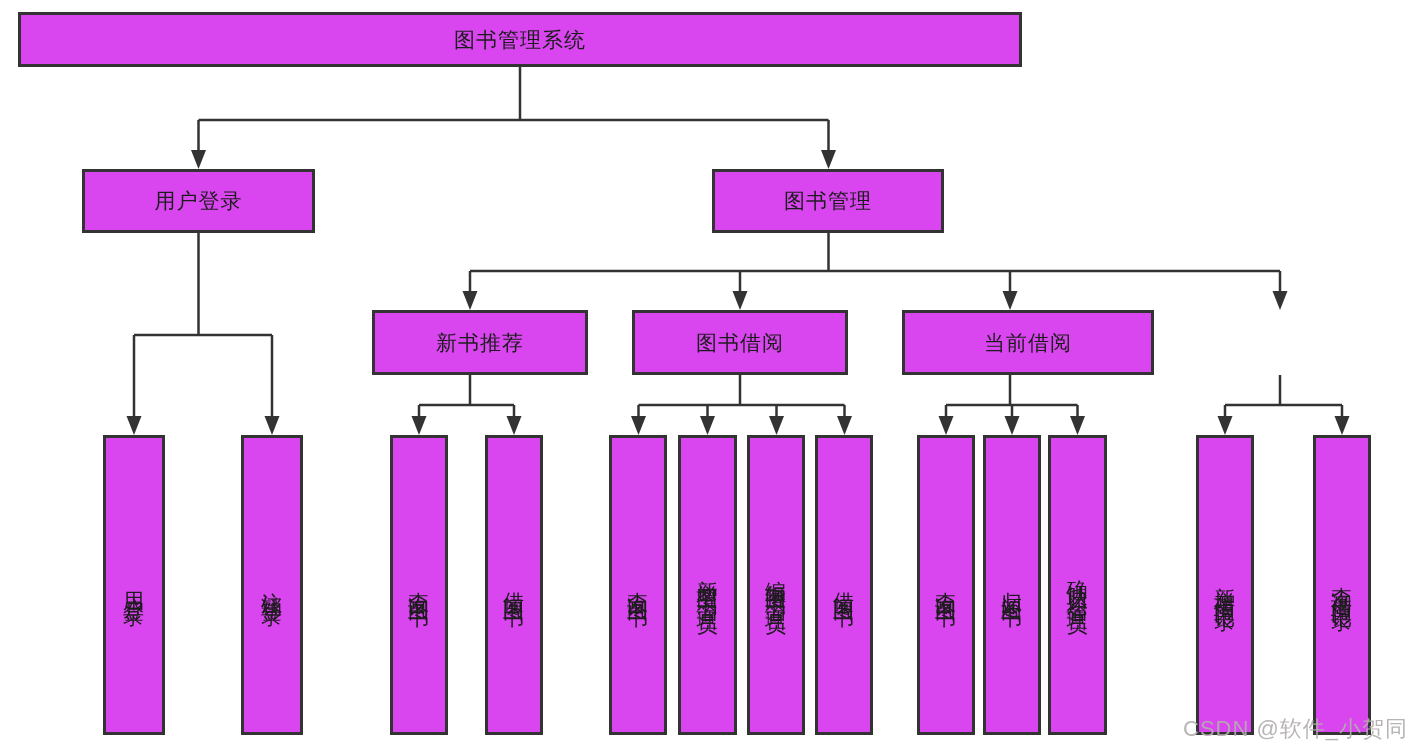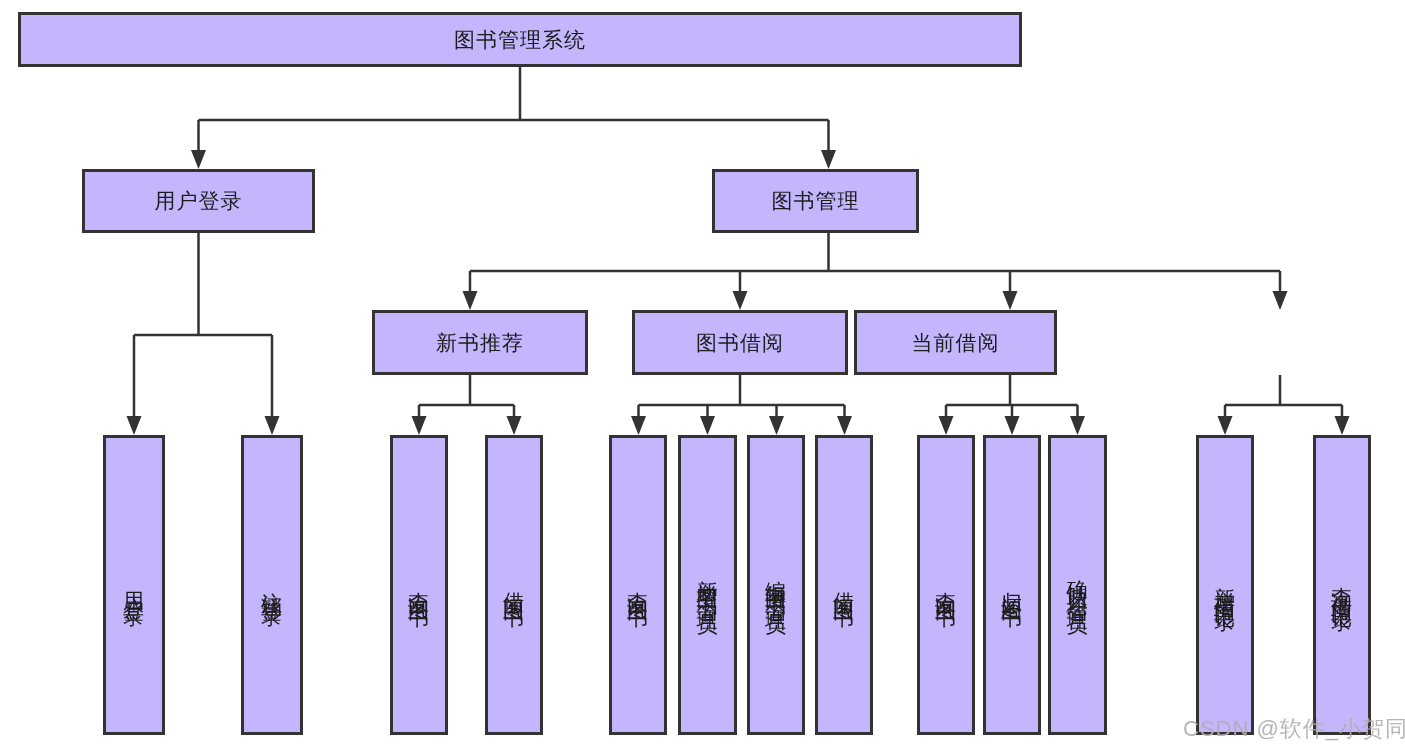--- a/index.html
+++ b/index.html
@@ -2,21 +2,21 @@
 <html><head>
 <meta charset="utf-8">
 <style>
   html,body { margin:0; padding:0; background:#ffffff; }
   .canvas {
     position:relative; width:1405px; height:747px; background:#ffffff;
     font-family:"Liberation Sans", sans-serif; overflow:hidden;
   }
   .connectors { position:absolute; left:0; top:0; z-index:0; }
   .node {
-    position:absolute; box-sizing:border-box; background:#c4b5fd;
+    position:absolute; box-sizing:border-box; background:#d946ef;
     border:3px solid #333333; color:#1c1c1c; z-index:1;
     display:flex; align-items:center; justify-content:center;
   }
   .hbox { font-size:21px; letter-spacing:1px; }
   .vbox span {
     writing-mode:vertical-rl; text-orientation:mixed;
     font-size:21px; letter-spacing:5px; line-height:1;
   }
   .watermark {
     position:absolute; left:1183px; top:714px; z-index:5;
@@ -88,31 +88,31 @@
     </g>
   </svg>
 
   <div class="node hbox" style="left:18px; top:12px; width:1004px; height:55px;">
     <span>图书管理系统</span>
   </div>
 
   <div class="node hbox" style="left:82px; top:169px; width:233px; height:64px;">
     <span>用户登录</span>
   </div>
-  <div class="node hbox" style="left:712px; top:169px; width:207px; height:64px;">
+  <div class="node hbox" style="left:712px; top:169px; width:232px; height:64px;">
     <span>图书管理</span>
   </div>
 
   <div class="node hbox" style="left:372px; top:310px; width:216px; height:65px;">
     <span>新书推荐</span>
   </div>
   <div class="node hbox" style="left:632px; top:310px; width:216px; height:65px;">
     <span>图书借阅</span>
   </div>
-  <div class="node hbox" style="left:854px; top:310px; width:203px; height:65px;">
+  <div class="node hbox" style="left:902px; top:310px; width:252px; height:65px;">
     <span>当前借阅</span>
   </div>
 
   <div class="node vbox" style="left:103px; top:435px; width:62px; height:300px;">
     <span>用户登录</span>
   </div>
   <div class="node vbox" style="left:241px; top:435px; width:62px; height:300px;">
     <span>注销登录</span>
   </div>
 

